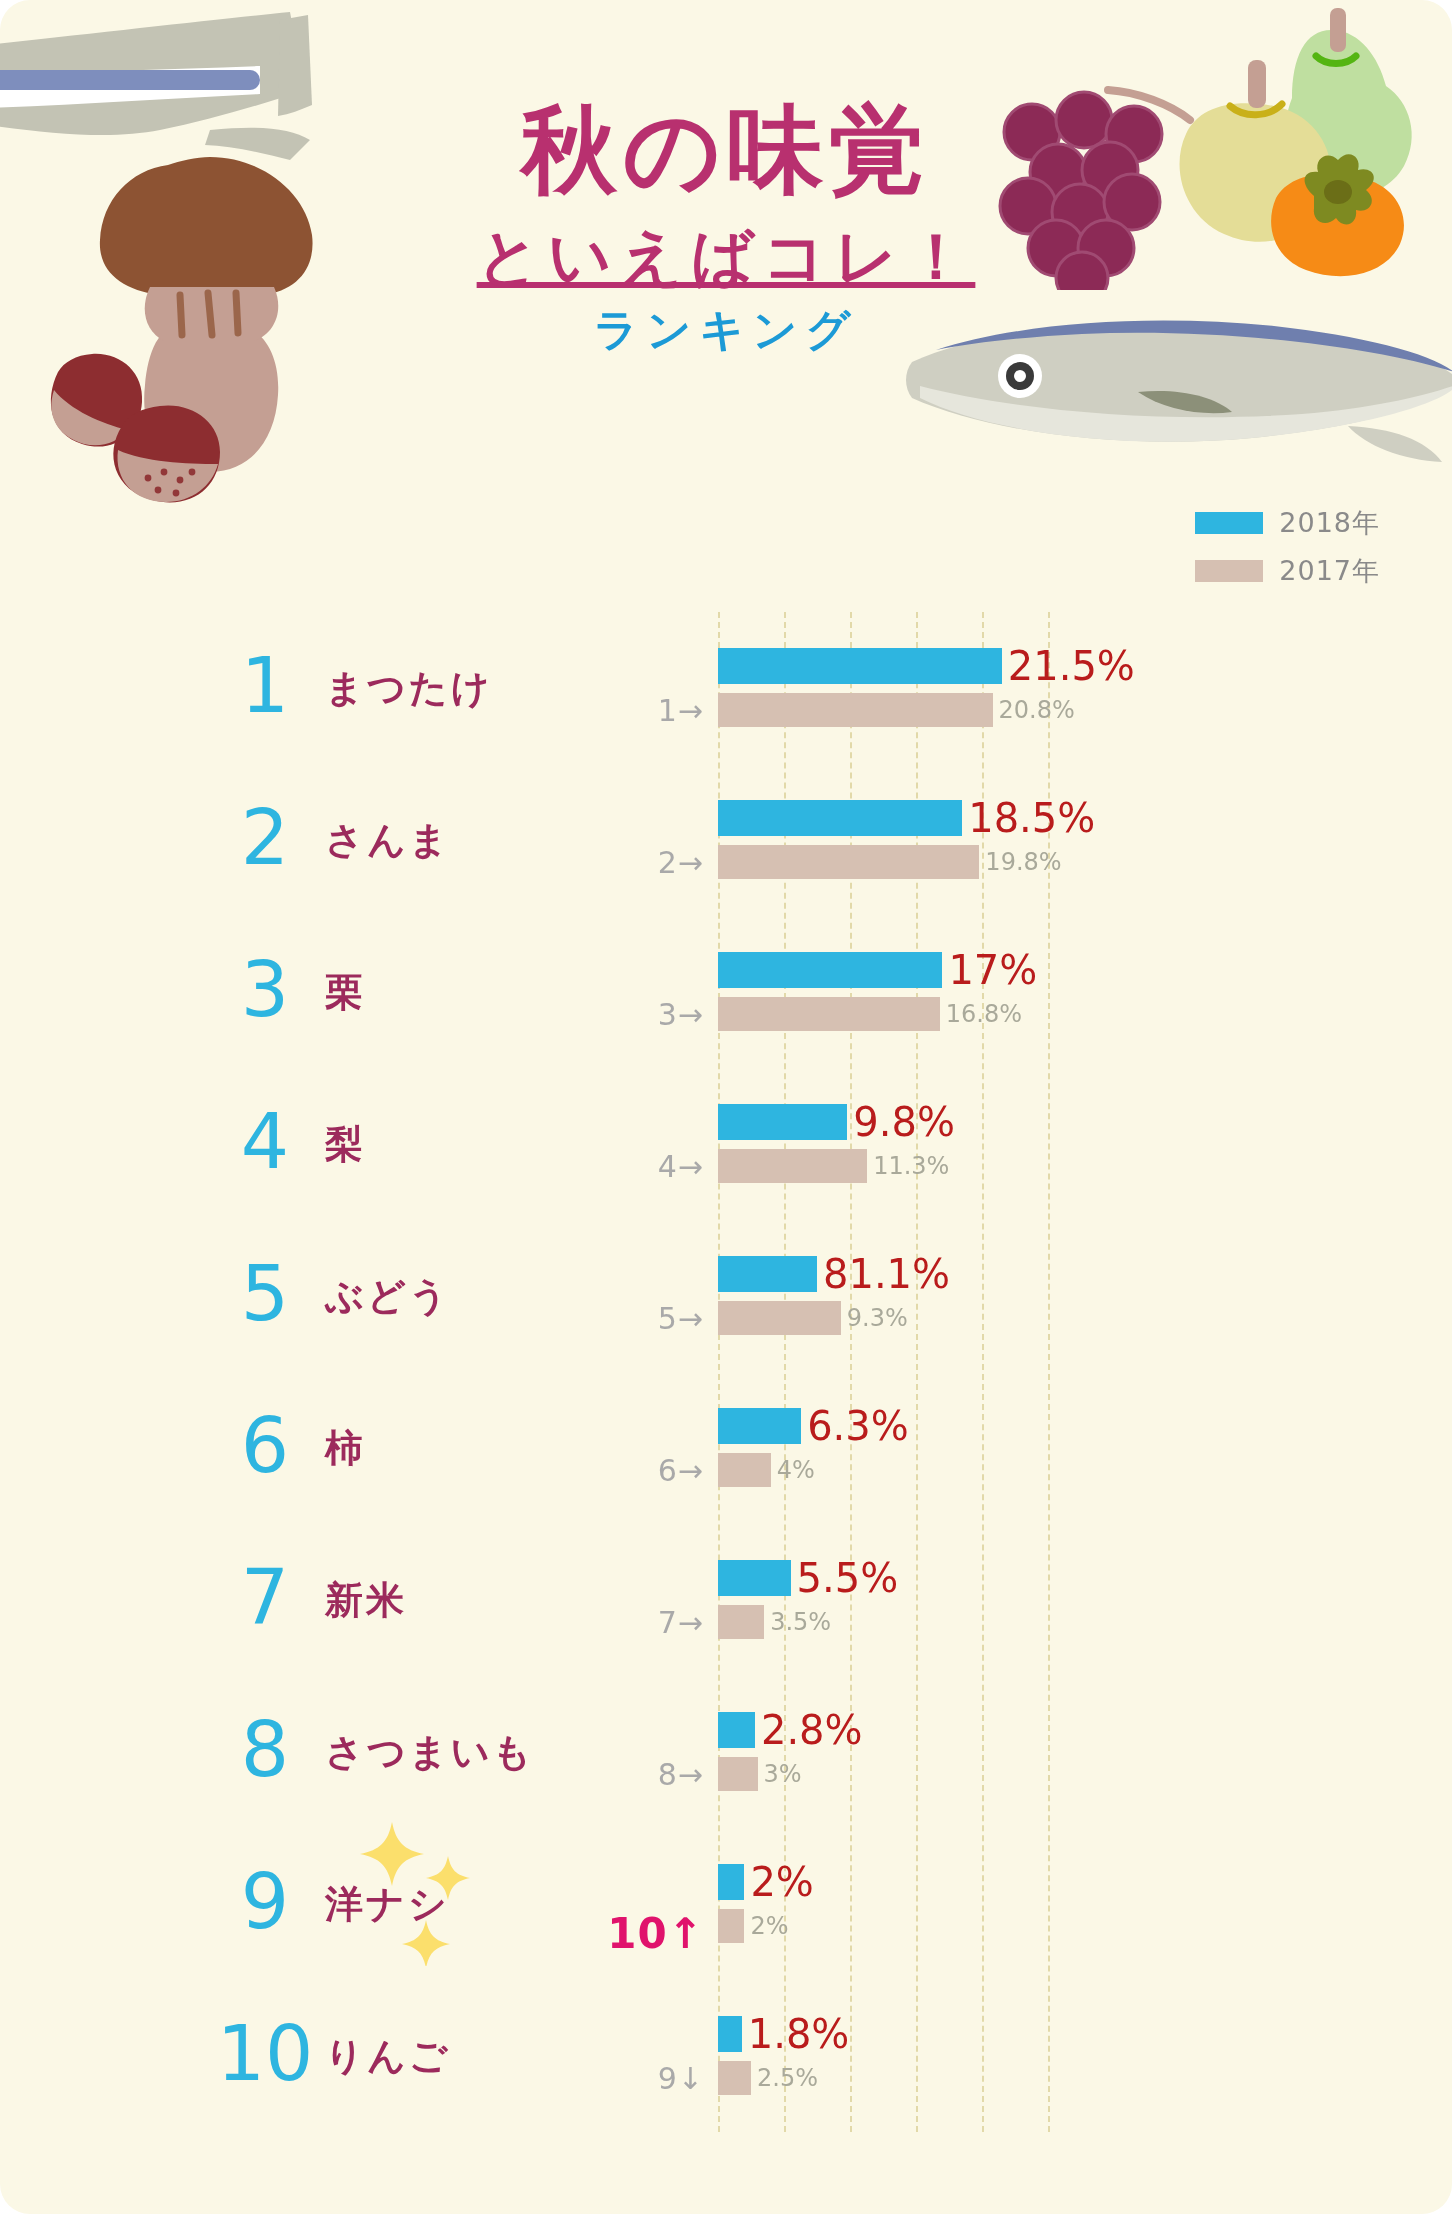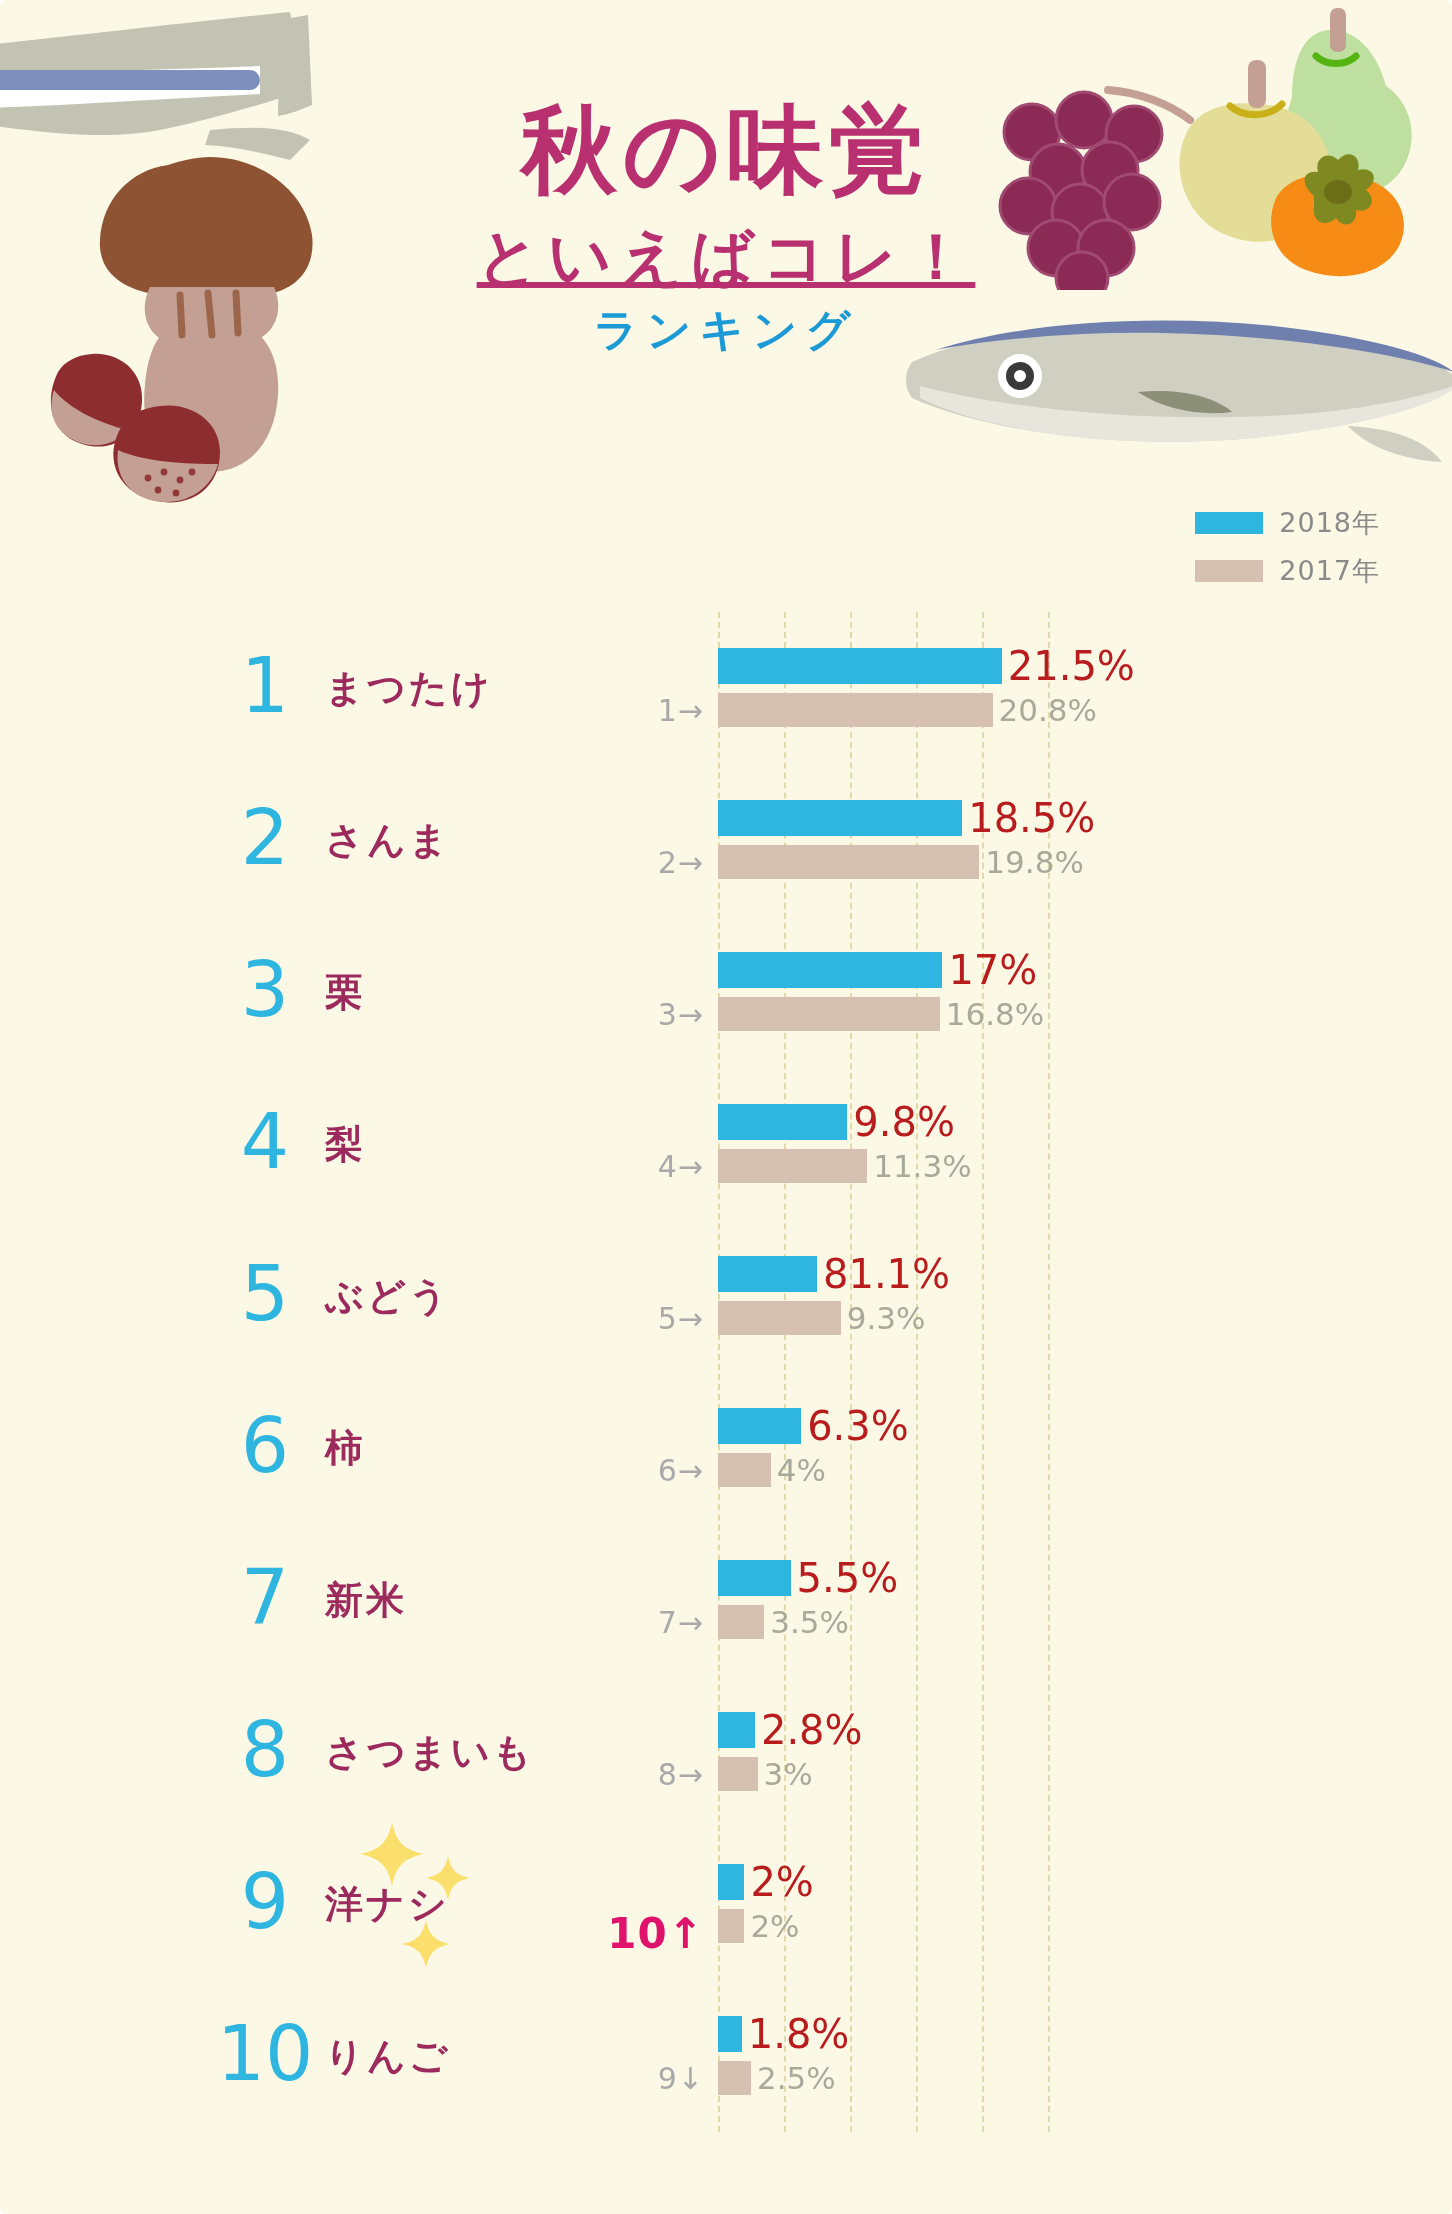--- a/index.html
+++ b/index.html
@@ -9,21 +9,21 @@
     height: 2214px;
     background: #ffffff;
     font-family: "Liberation Sans", "DejaVu Sans", sans-serif;
   }
 
   #poster {
     position: relative;
     width: 1452px;
     height: 2214px;
     background: #fbf8e6;
-    border-radius: 6px;
+    border-radius: 30px;
     overflow: hidden;
   }
 
   
   .art { position: absolute; pointer-events: none; }
 
   
   .fish-tail {
     left: -40px; top: 10px; width: 480px; height: 190px;
   }
@@ -191,21 +191,21 @@
     margin-left: 6px;
     white-space: nowrap;
   }
   .val.new {
     font-size: 40px;
     font-weight: 400;
     color: #b91c1c;
     letter-spacing: 0px;
   }
   .val.old {
-    font-size: 31px;
+    font-size: 24px;
     font-weight: 400;
     color: #a9a99a;
   }
 
   
   .prev-rank {
     position: absolute;
     right: 100%;
     margin-right: 14px;
     font-family: "DejaVu Sans", sans-serif;

